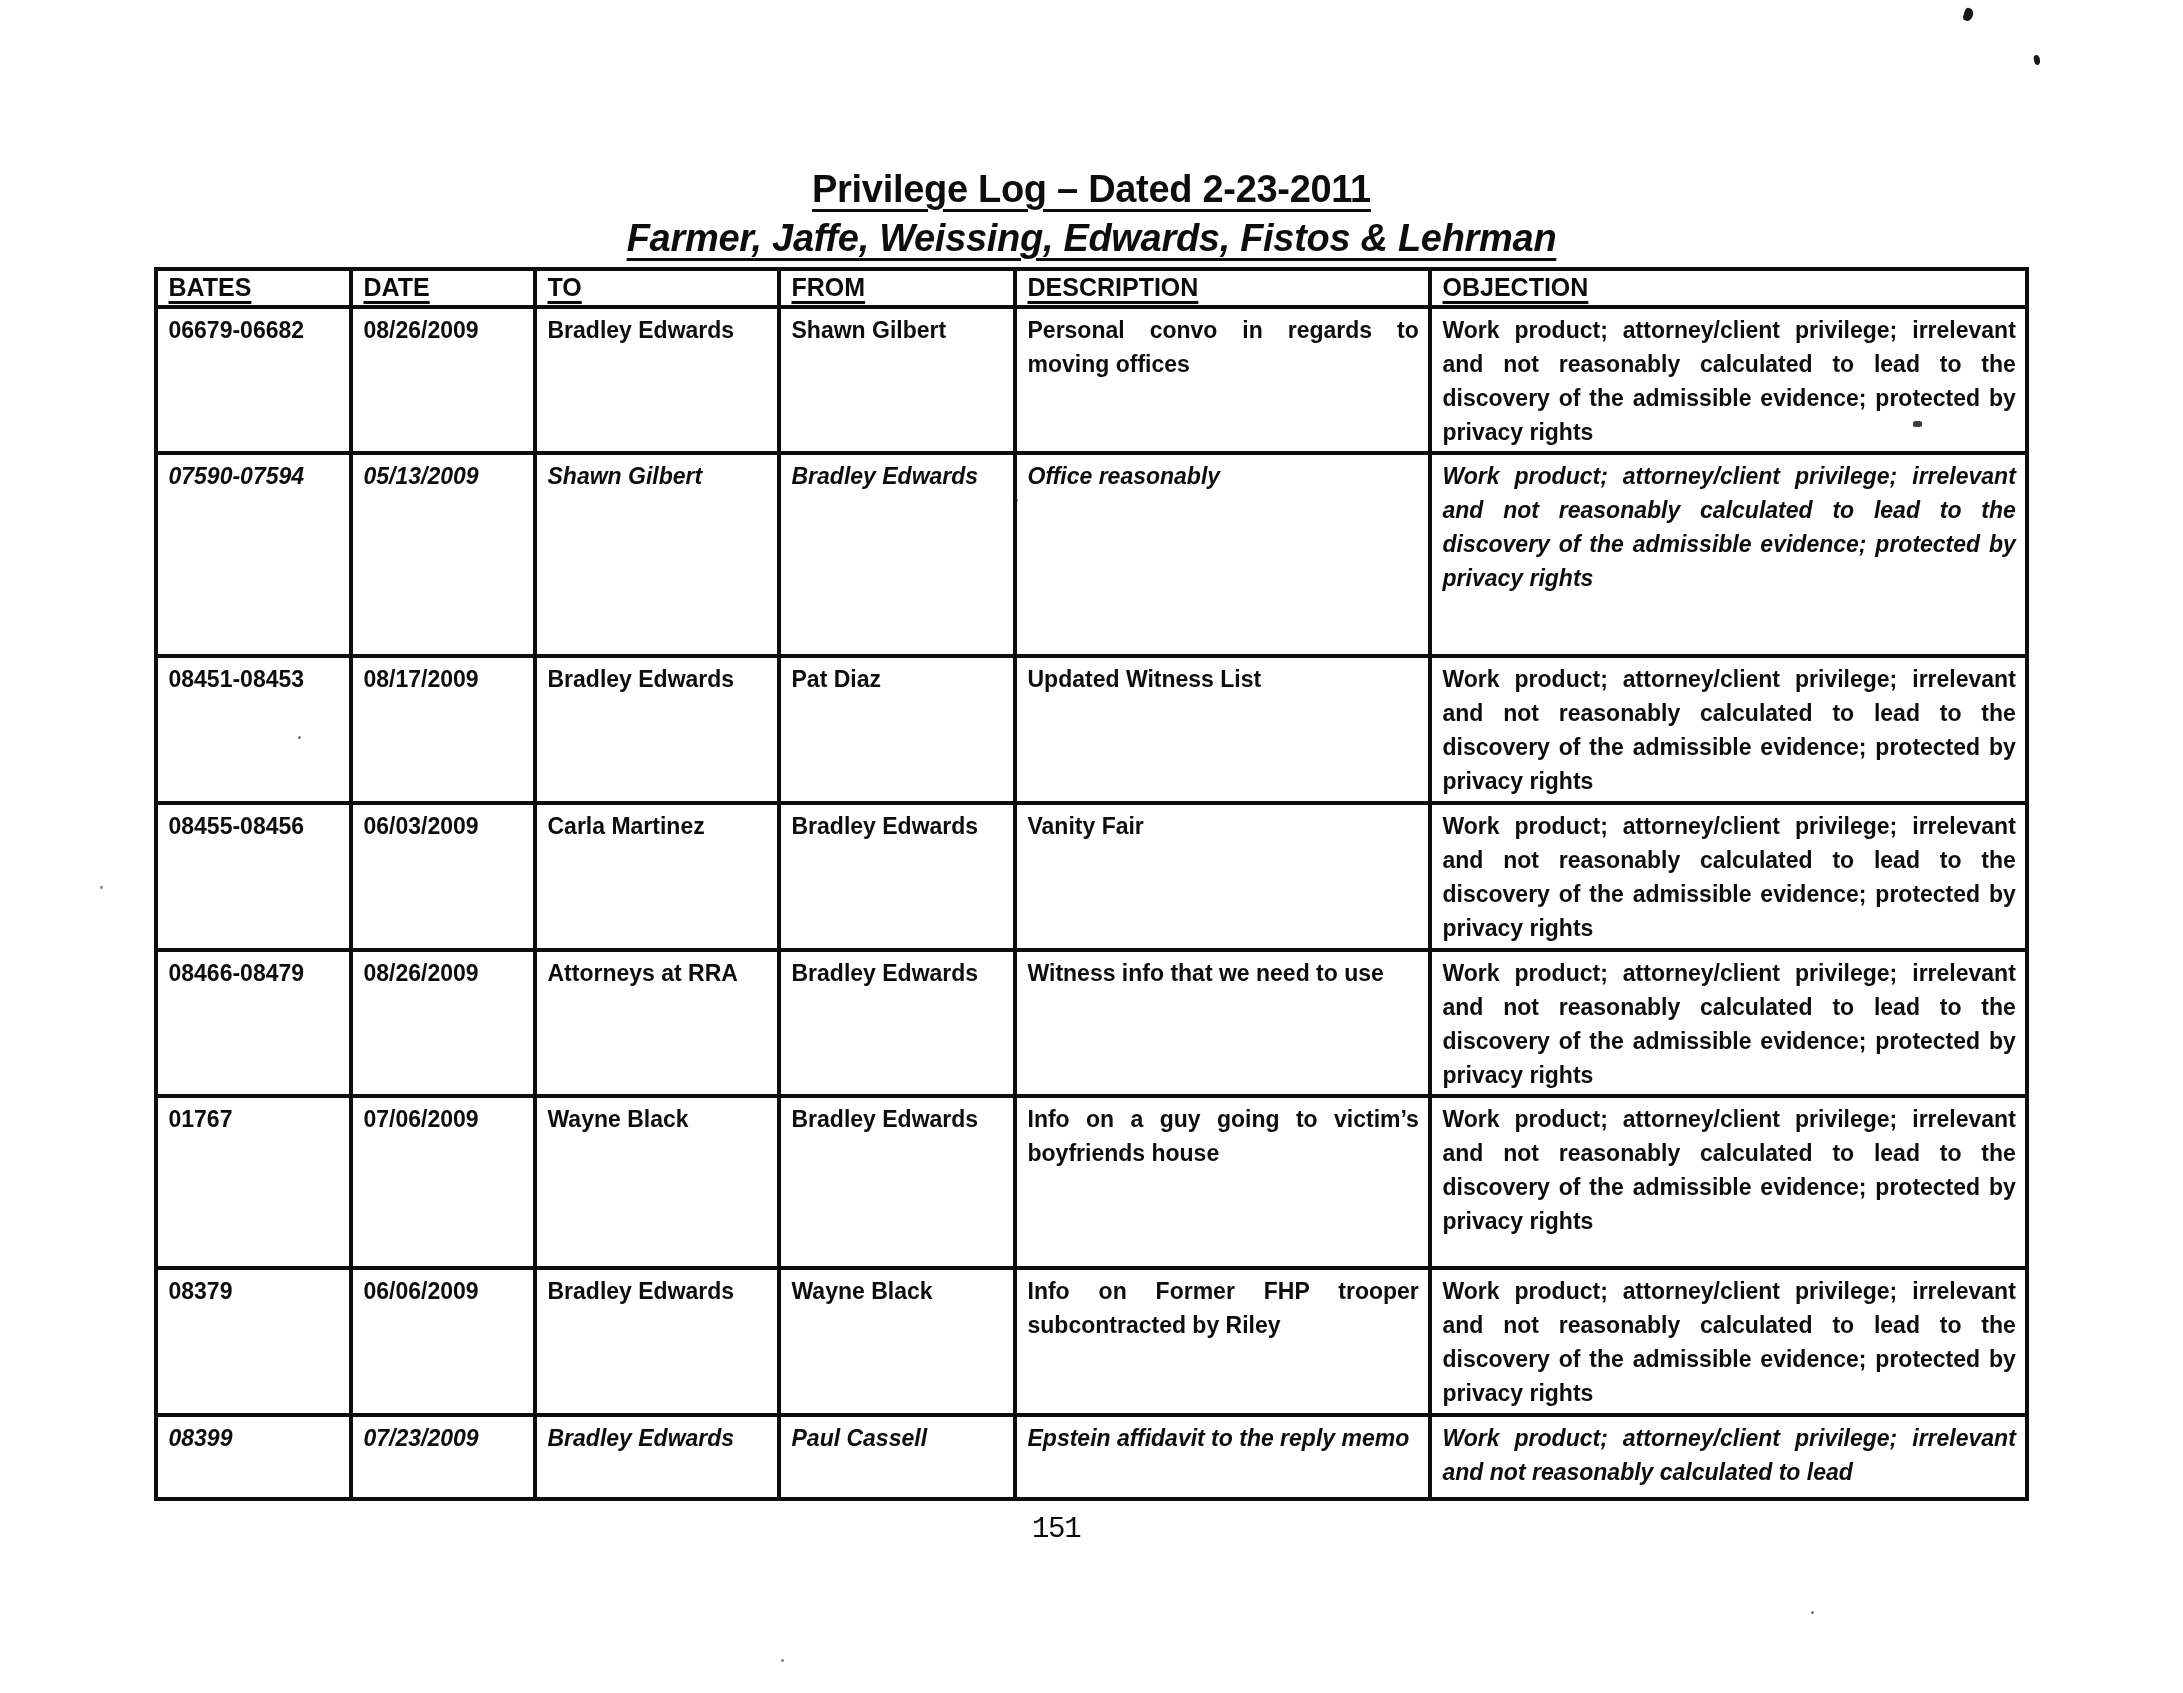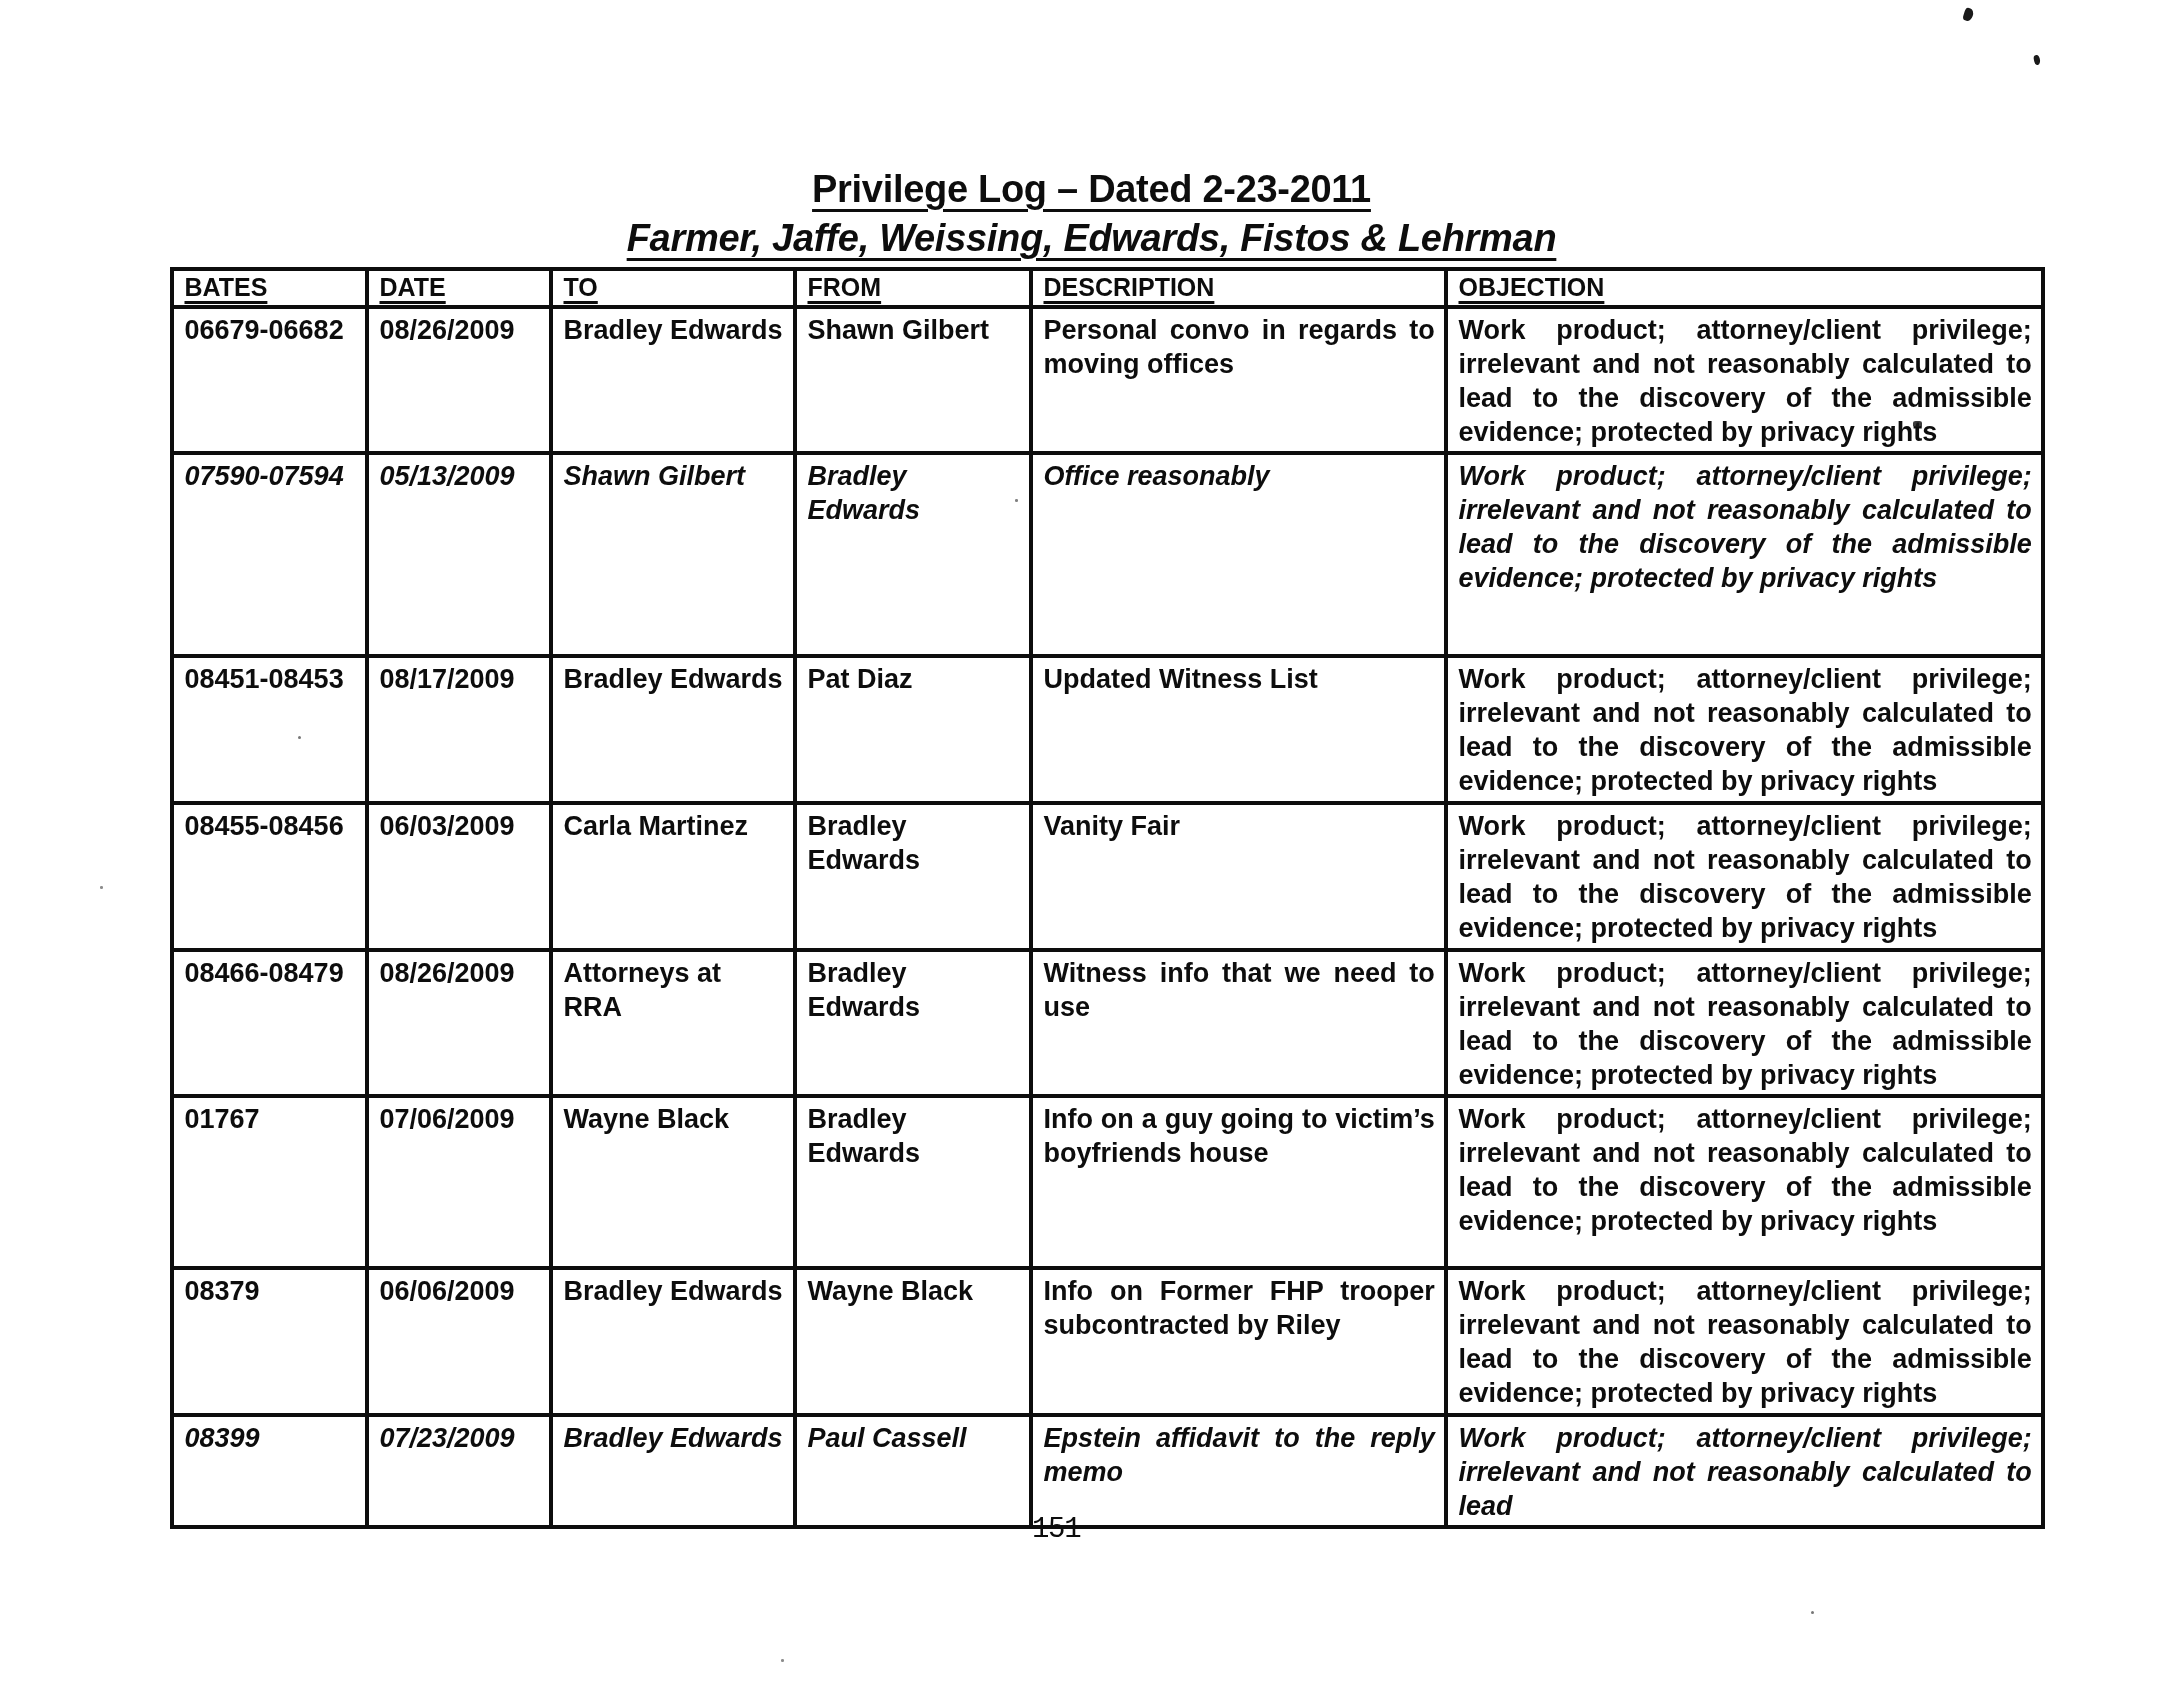--- a/index.html
+++ b/index.html
@@ -21,30 +21,30 @@
     text-decoration:underline;
     text-decoration-thickness:3.3px;
     text-underline-offset:6.6px;
     letter-spacing:-0.3px;
   }
   .title-line1 { display:block; }
   .title-line2 { display:block;font-style:italic; }
 
   
   table.log {
-    position:absolute; left:170px; top:267px;
+    position:absolute; left:154px; top:267px;
     width:1871px;
     border-collapse:collapse;
     table-layout:fixed;
   }
   .log th, .log td {
     border:4.6px solid #0d0d0d;
     vertical-align:top;
     padding:4px 9.2px 2.6px 10.5px;
-    font-size:27px;
+    font-size:23px;
     line-height:34px;
     font-weight:700;
     overflow:hidden;
   }
   .log th {
     font-size:25px; line-height:30px;
     text-align:left;
     text-decoration:underline;
     text-decoration-thickness:3.3px;
     text-underline-offset:4.6px;

